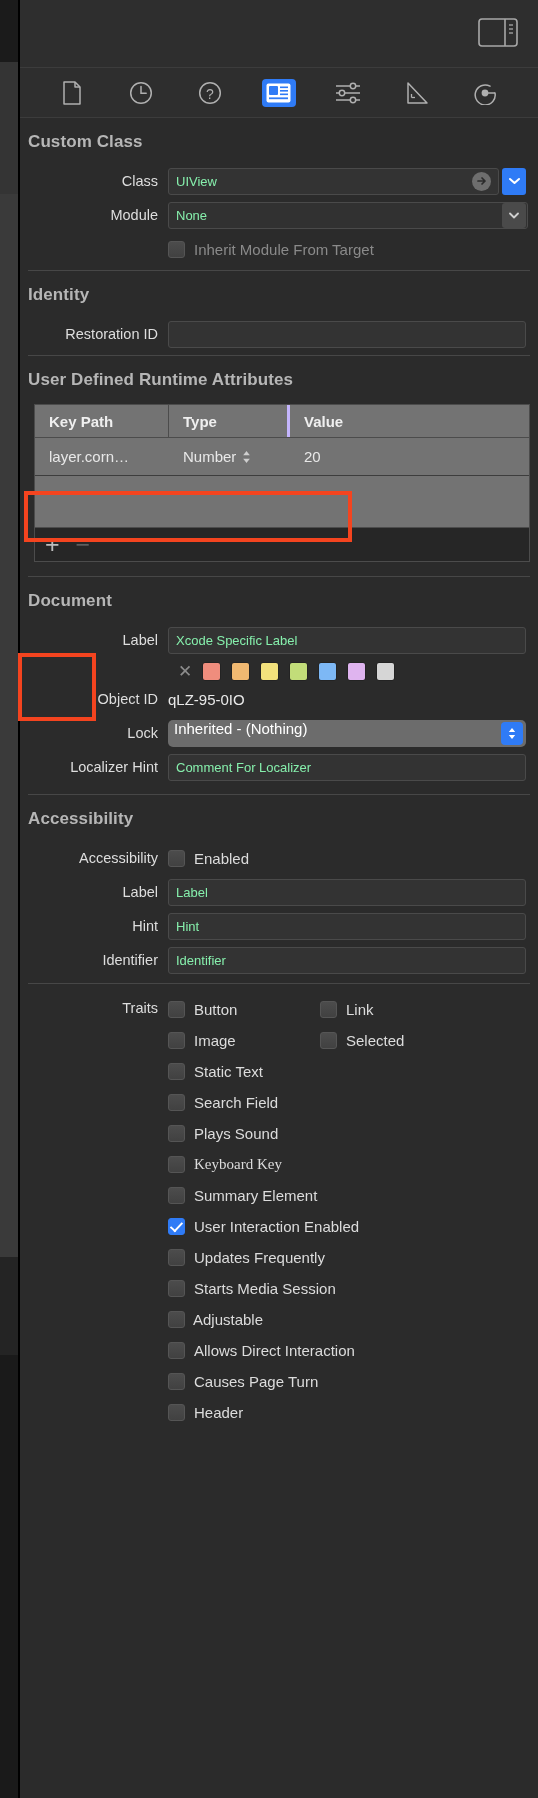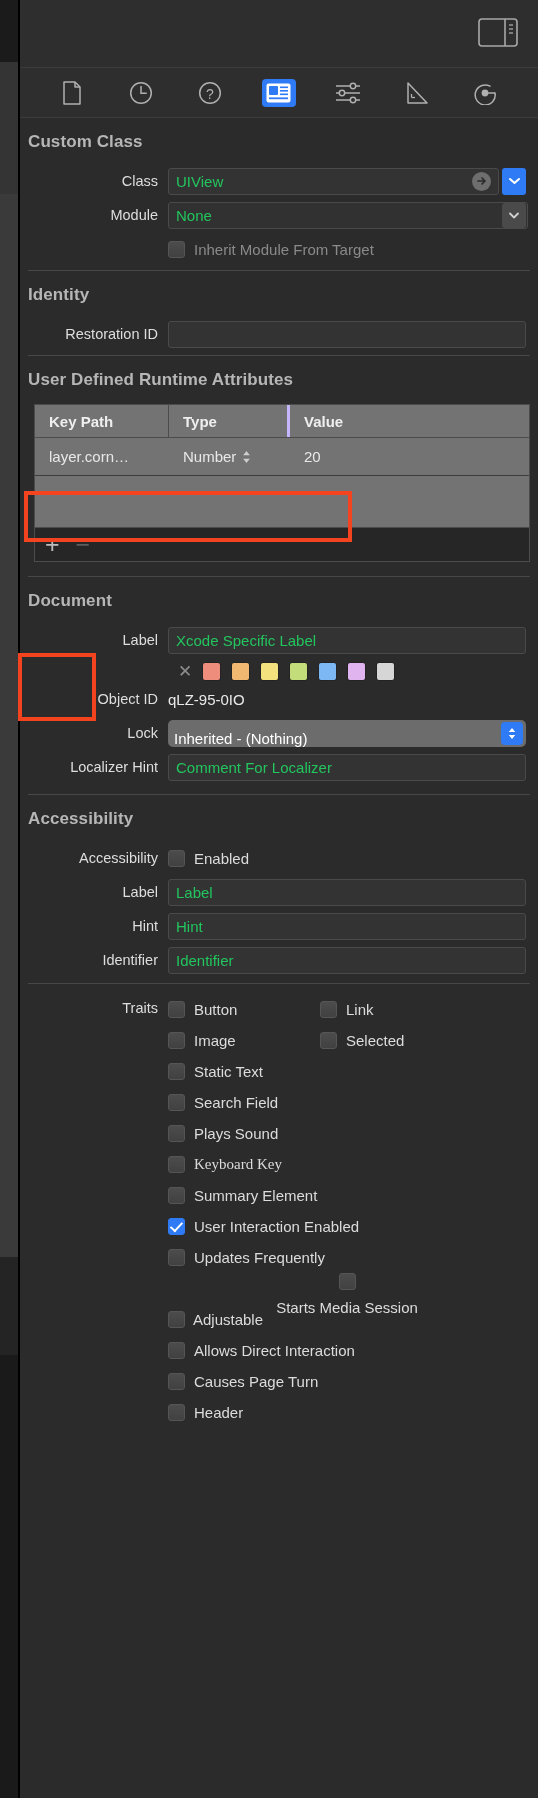--- a/index.html
+++ b/index.html
@@ -57,21 +57,21 @@
   .row { display: flex; align-items: center; min-height: 30px; margin: 4px 0; }
   .row-label {
     width: 148px; text-align: right; padding-right: 10px;
     font-size: 14.5px; color: #dedede; flex: 0 0 148px;
   }
   .row-field { flex: 1; padding-right: 12px; display: flex; align-items: center; }
 
   .tf {
     flex: 1; height: 27px; background: #333333; border: 1px solid #4a4a4a;
     border-radius: 3px; display: flex; align-items: center; padding: 0 7px;
-    font-size: 15px; color: #22c55e;
+    font-size: 13px; color: #86efac;
   }
   .tf.dim { background: #313131; }
 
   .class-combo { flex: 1; display: flex; align-items: center; }
   .class-combo .tf { border-radius: 3px 3px 3px 3px; position: relative; }
   .arrow-circle {
     width: 19px; height: 19px; border-radius: 50%; background: #6e6e6e;
     display: flex; align-items: center; justify-content: center; margin-left: auto;
     flex: 0 0 19px; cursor: pointer;
   }
@@ -128,21 +128,21 @@
   
   .sw-row { display: flex; align-items: center; gap: 12px; padding-left: 158px; margin: 8px 0 4px 0; }
   .sw { width: 17px; height: 17px; border-radius: 2px; cursor: pointer; box-shadow: 0 0 0 .5px rgba(0,0,0,.35); }
   .sw-x { color: #8c8c8c; font-size: 17px; cursor: pointer; line-height: 1; margin-right: -1px; }
 
   .static-val { font-size: 15px; color: #e9e9e9; }
 
   
   .popup {
     flex: 1; height: 27px; background: #6c6c6c; border-radius: 5px;
-    display: flex; align-items: flex-end; padding: 0 6px;
+    display: flex; align-items: flex-start; padding: 0 6px;
     font-size: 15px; color: #ffffff; position: relative; cursor: pointer;
   }
   .popup-chev {
     position: absolute; right: 3px; top: 2px; width: 22px; height: 23px;
     background: #2f7bf6; border-radius: 4px;
     display: flex; align-items: center; justify-content: center;
   }
 
   .traits-grid { display: flex; flex-wrap: wrap; }
   .trait-item { display: flex; align-items: center; gap: 9px; height: 31px; }
@@ -443,21 +443,21 @@
               <span class="cb-text">Summary Element</span>
             </div>
             <div class="trait-item" style="width: 100%;">
               <span class="cb on"></span>
               <span class="cb-text">User Interaction Enabled</span>
             </div>
             <div class="trait-item" style="width: 100%;">
               <span class="cb"></span>
               <span class="cb-text">Updates Frequently</span>
             </div>
-            <div class="trait-item" style="width: 100%; flex-direction: column;">
+            <div class="trait-item" style="width: 100%;">
               <span class="cb"></span>
               <span class="cb-text">Starts Media Session</span>
             </div>
             <div class="trait-item" style="width: 100%; gap: 8px;">
               <span class="cb"></span>
               <span class="cb-text">Adjustable</span>
             </div>
             <div class="trait-item" style="width: 100%;">
               <span class="cb"></span>
               <span class="cb-text">Allows Direct Interaction</span>

